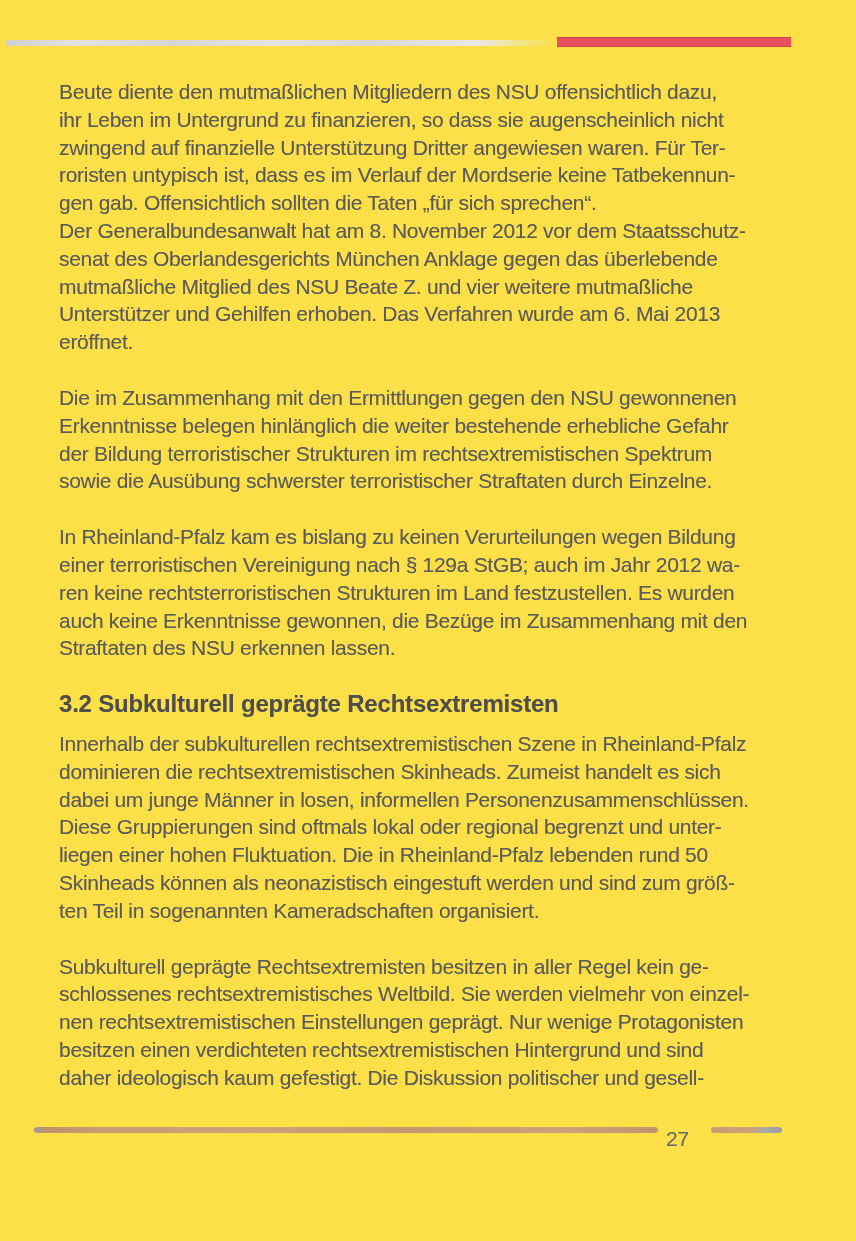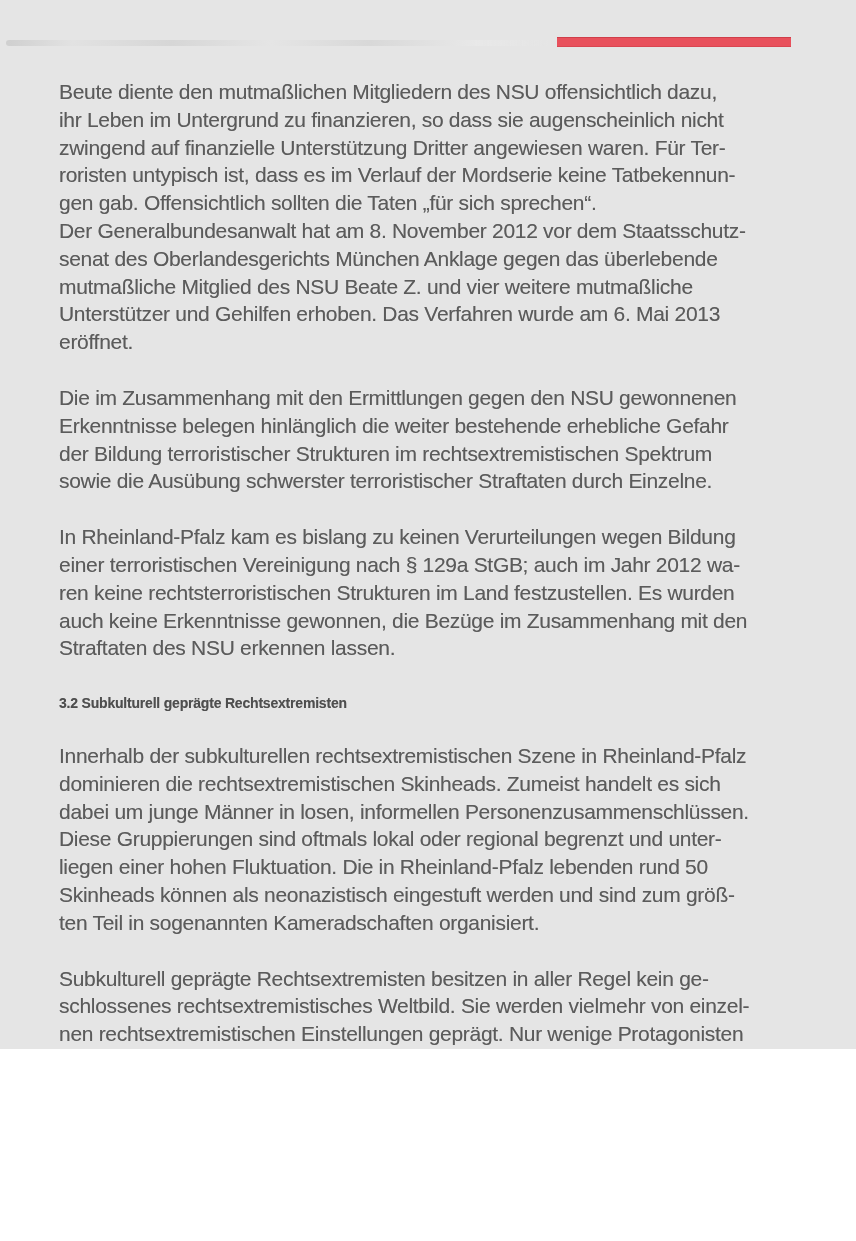--- a/index.html
+++ b/index.html
@@ -1,20 +1,20 @@
 <!DOCTYPE html>
 <html><head>
 <meta charset="utf-8">
 <style>
   html, body { margin: 0; padding: 0; background: #ffffff; }
   .page {
     position: relative;
     width: 856px;
-    height: 1049px;
-    background: #e5e5e5;
+    height: 1241px;
+    background: #fde047;
     font-family: "Liberation Sans", sans-serif;
     overflow: hidden;
   }
 
   
   .top-rule-gray {
     position: absolute;
     left: 6px;
     top: 40px;
     width: 551px;
@@ -45,22 +45,22 @@
   .para {
     white-space: pre-line;
     margin: 0 0 28px 0;
     font-size: 21px;
     line-height: 27.8px;
     letter-spacing: -0.3px;
     color: #5b5b5b;
     text-shadow: 0 0 0.5px rgba(91,91,91,0.45);
   }
   .heading {
-    margin: 20px 0 24px 0;
-    font-size: 14px;
+    margin: 20px 0 12px 0;
+    font-size: 24px;
     line-height: 27.8px;
     font-weight: bold;
     letter-spacing: -0.2px;
     color: #4e4e4e;
     text-shadow: 0 0 0.5px rgba(78,78,78,0.45);
   }
 
   
   .footer-rule-left {
     position: absolute;

